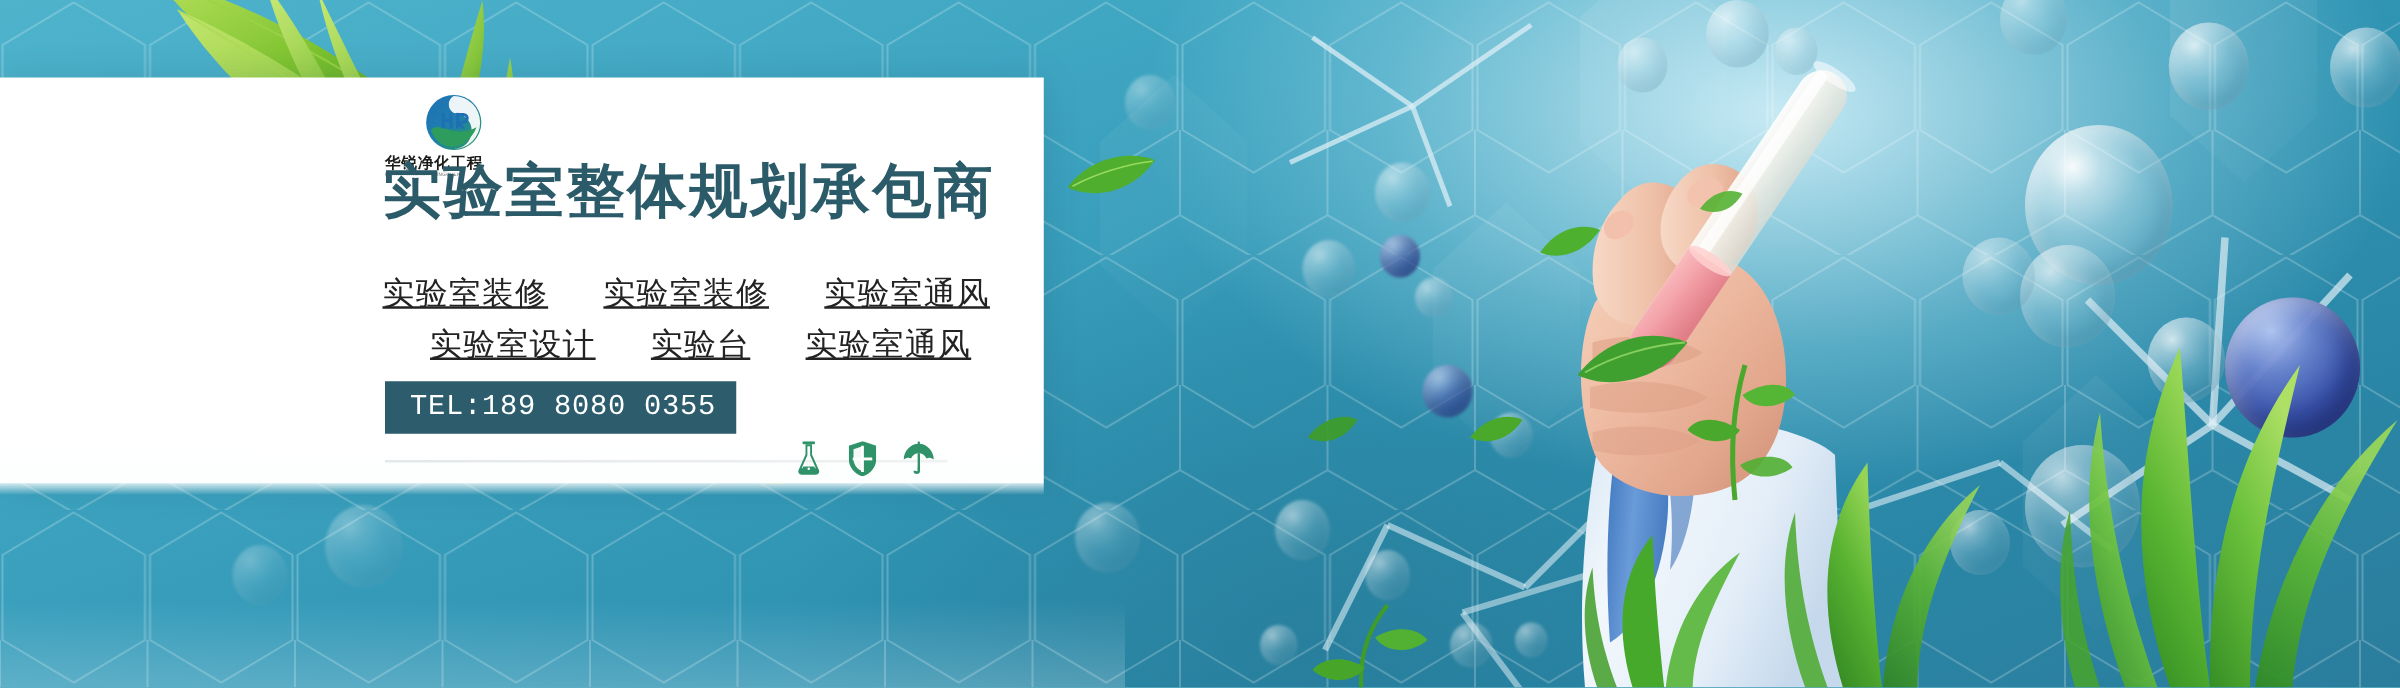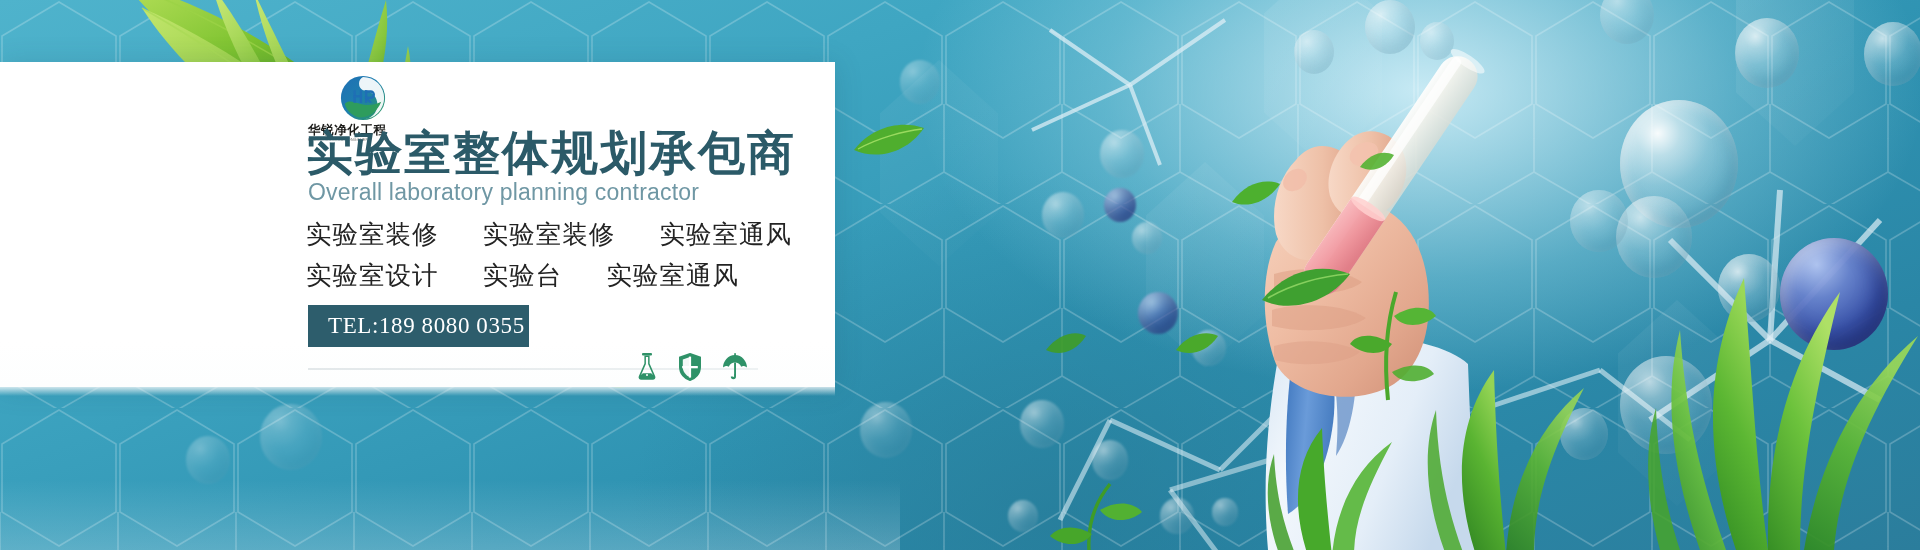--- a/index.html
+++ b/index.html
@@ -91,31 +91,31 @@
     position:absolute;left:308px;top:117px;
     font-size:23px;color:#6f97a4;letter-spacing:.2px;font-weight:300;
     white-space:nowrap;
   }
 
   .svc{
     position:absolute;left:306px;font-size:25.5px;color:#232323;letter-spacing:1px;
     font-family:"DejaVu Sans","Liberation Sans",sans-serif;white-space:nowrap;
   }
   .svc.row1{top:155px;}
-  .svc.row2{top:196px;}
-  .svc span{display:inline-block;}
+  .svc.row2{top:196px;margin-left:38px;}
+  .svc span{display:inline-block;text-decoration:underline;}
   .svc .gap-lg{width:26px;}
 
   .tel{
     position:absolute;left:308px;top:243px;
     background:#2d5d6c;color:#ffffff;
-    padding:9px 4px 10px 20px;
+    padding:9px 16px 10px 20px;
     font-size:23px;letter-spacing:.6px;
     border:none;cursor:pointer;line-height:1;
-    font-family:Liberation Serif, serif;
+    font-family:Liberation Mono, monospace;
   }
 
   .rule{
     position:absolute;left:308px;top:306px;width:450px;height:2px;
     background:linear-gradient(90deg,#e3e8ea,#eef2f3);
   }
 
   .icons{position:absolute;left:636px;top:291px;display:flex;gap:21px;align-items:flex-end;}
   .icons svg{display:block;}
 
@@ -507,21 +507,20 @@
           <rect x="54" y="34" width="5" height="26"></rect>
           <path d="M54 34 h12 a9 9 0 0 1 0 18 h-12 v-5 h12 a4 4 0 0 0 0-8 h-12 z"></path>
           <path d="M60 50 l9 10 h-6 l-9 -10 z"></path>
         </g>
       </svg>
       <div class="logo-cn">华锐净化工程</div>
       <div class="logo-py">HUARUI JINGHUA GONGCHENG</div>
     </div>
 
     <div class="h1">实验室整体规划承包商</div>
-    <div class="sub">Overall laboratory planning contractor</div>
 
     <div class="svc row1">
       <span>实验室装修</span>
       <span class="gap-lg"></span>
       <span>实验室装修</span>
       <span class="gap-lg"></span>
       <span>实验室通风</span>
     </div>
 
     <div class="svc row2">

